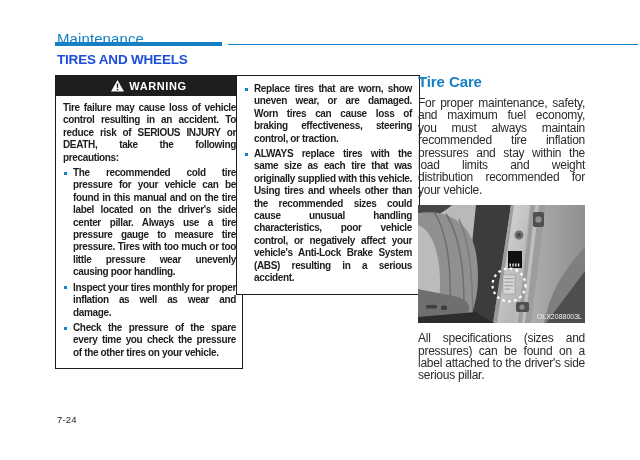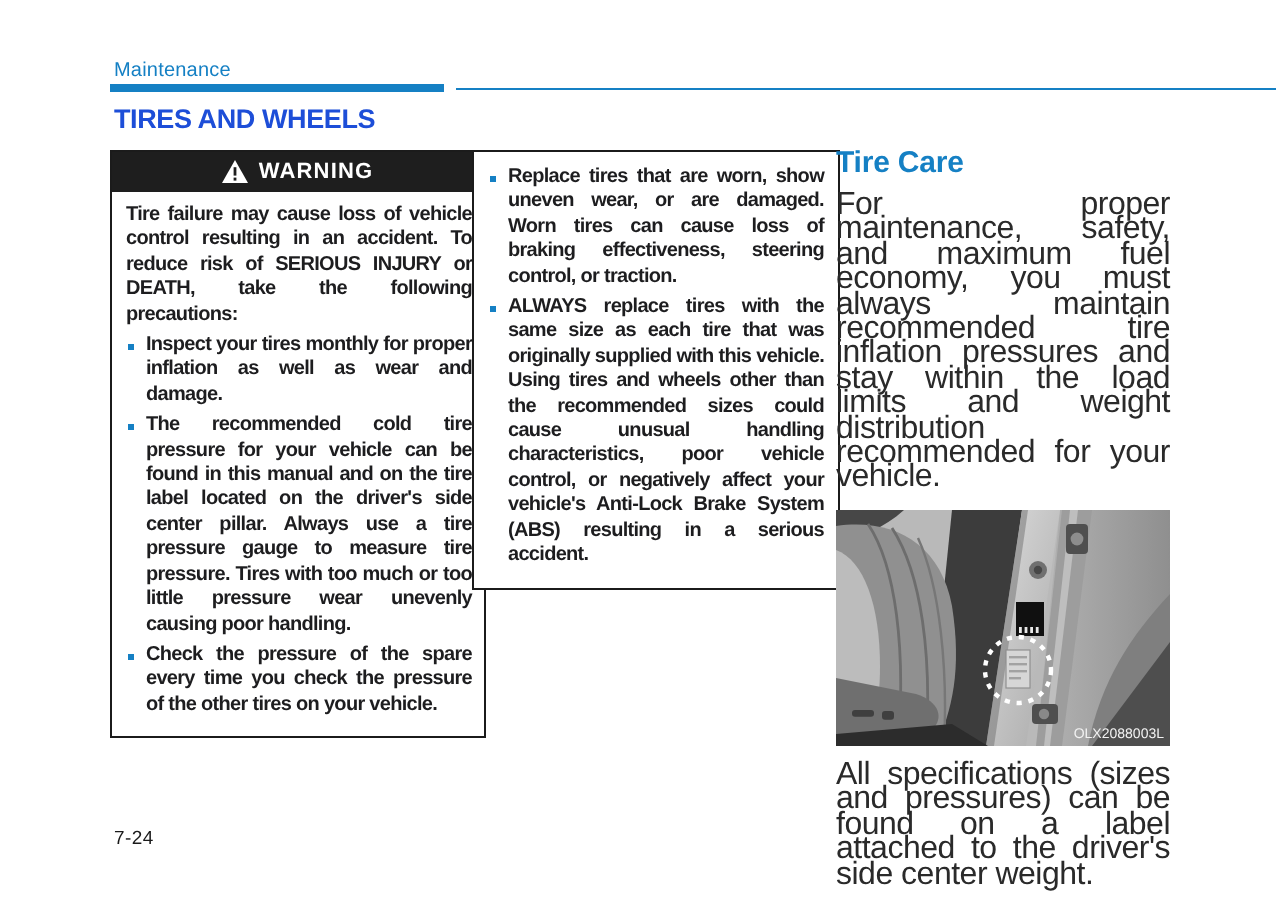--- a/index.html
+++ b/index.html
@@ -4,21 +4,21 @@
 <style>
   * { margin:0; padding:0; box-sizing:border-box; }
   html,body { background:#ffffff; }
   body {
     width:640px; height:460px; position:relative; overflow:hidden;
     font-family:"Liberation Sans", sans-serif; color:#1d1d1f;
   }
   
   .breadcrumb {
     position:absolute; left:57px; top:30px;
-    font-size:10px; color:#1580c4; letter-spacing:0.1px;
+    font-size:15px; color:#1580c4; letter-spacing:0.1px;
   }
   .rule-thick { position:absolute; left:55px; top:42px; width:167px; height:4px; background:#1580c4; }
   .rule-thin  { position:absolute; left:228px; top:44px; width:410px; height:1px; background:#1580c4; }
   .page-title {
     position:absolute; left:57px; top:52px;
     font-size:13.5px; font-weight:bold; color:#1d4ed8; letter-spacing:-0.2px;
   }
   
   .boxed { position:absolute; border:1px solid #1b1b1b; background:#fff; }
   .warning-box { left:55px; top:75px; width:188px; min-height:290px; }
@@ -42,21 +42,21 @@
   }
   .cont-box { left:236px; top:75px; width:184px; min-height:205px; }
   .cont-box .box-body { padding:7px 7px 6px 7px; }
   
   .right-col { position:absolute; left:418px; top:73px; width:167px; }
   .section-heading {
     font-size:15px; font-weight:bold; color:#1580c4; letter-spacing:-0.1px;
     margin-bottom:7px;
   }
   .body-text {
-    font-size:16px; line-height:12.4px; letter-spacing:-0.25px; text-align:justify;
+    font-size:12px; line-height:12.4px; letter-spacing:-0.25px; text-align:justify;
     color:#2a2a2a;
   }
   .photo-frame { margin-top:9px; width:167px; height:118px; }
   .photo-frame svg { display:block; }
   .caption { margin-top:9px; }
   
   .page-number { position:absolute; left:57px; top:414px; font-size:9.5px; color:#1a1a1a; letter-spacing:0.2px; }
 </style>
 </head>
 <body>
@@ -73,22 +73,22 @@
         <path d="M6.5 0 L13 11.5 L0 11.5 Z" fill="#ffffff"></path>
         <rect x="5.8" y="3.6" width="1.4" height="4.2" fill="#1e1e1e"></rect>
         <rect x="5.8" y="8.8" width="1.4" height="1.5" fill="#1e1e1e"></rect>
       </svg>
     </span>
     <span>WARNING</span>
   </div>
   <div class="box-body">
     <p>Tire failure may cause loss of vehicle control resulting in an accident. To reduce risk of SERIOUS INJURY or DEATH, take the following precautions:</p>
     <ul class="bullets">
+      <li>The recommended cold tire pressure for your vehicle can be found in this manual and on the tire label located on the driver's side center pillar. Always use a tire pressure gauge to measure tire pressure. Tires with too much or too little pressure wear unevenly causing poor handling.</li>
       <li>Inspect your tires monthly for proper inflation as well as wear and damage.</li>
-      <li>The recommended cold tire pressure for your vehicle can be found in this manual and on the tire label located on the driver's side center pillar. Always use a tire pressure gauge to measure tire pressure. Tires with too much or too little pressure wear unevenly causing poor handling.</li>
       <li>Check the pressure of the spare every time you check the pressure of the other tires on your vehicle.</li>
     </ul>
   </div>
 </div>
 
 <div class="boxed cont-box">
   <div class="box-body">
     <ul class="bullets">
       <li>Replace tires that are worn, show uneven wear, or are damaged. Worn tires can cause loss of braking effectiveness, steering control, or traction.</li>
       <li>ALWAYS replace tires with the same size as each tire that was originally supplied with this vehicle. Using tires and wheels other than the recommended sizes could cause unusual handling characteristics, poor vehicle control, or negatively affect your vehicle's Anti-Lock Brake System (ABS) resulting in a serious accident.</li>
@@ -170,16 +170,16 @@
         <path d="M0,84 L40,92 C52,96 54,104 48,110 L30,118 L0,118 Z" fill="#6f6f6f"></path>
         <rect x="8" y="100" width="11" height="3.4" rx="1.5" fill="#3f3f3f"></rect>
         <rect x="23" y="100.5" width="6" height="4.4" rx="1.5" fill="#3f3f3f"></rect>
         <path d="M0,112 L58,107 L76,118 L0,118 Z" fill="#2c2c2c"></path>
       </g>
 
       <text x="164" y="114" font-size="7" fill="#f2f2f2" text-anchor="end" font-family="Liberation Sans, sans-serif">OLX2088003L</text>
     </svg>
   </div>
 
-  <p class="body-text caption">All specifications (sizes and pressures) can be found on a label attached to the driver's side center weight.</p>
+  <p class="body-text caption">All specifications (sizes and pressures) can be found on a label attached to the driver's side serious pillar.</p>
 </div>
 
 <div class="page-number">7-24</div>
 
 </body></html>

